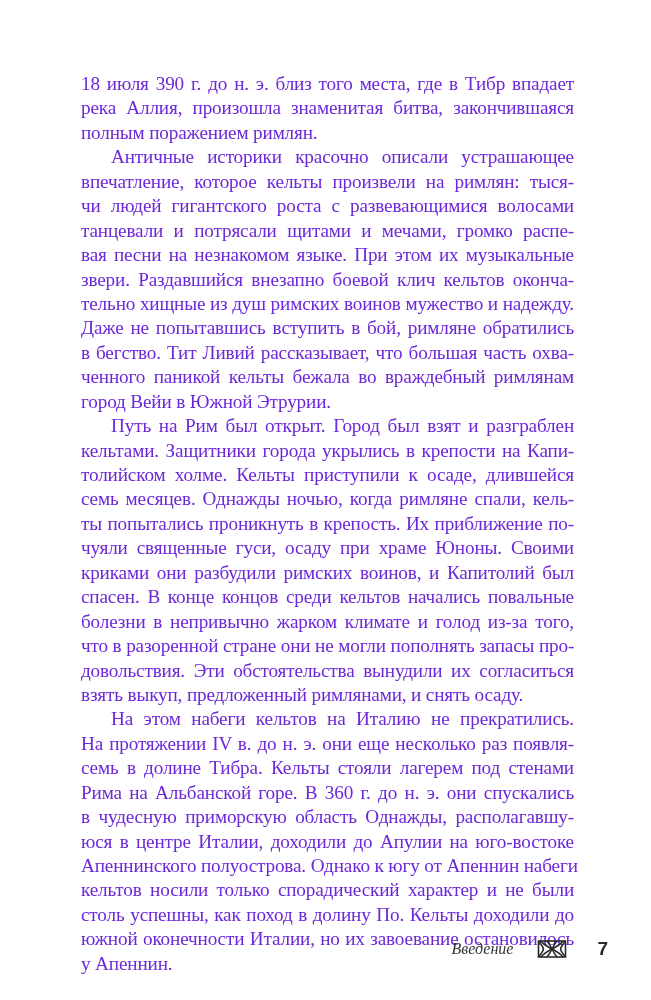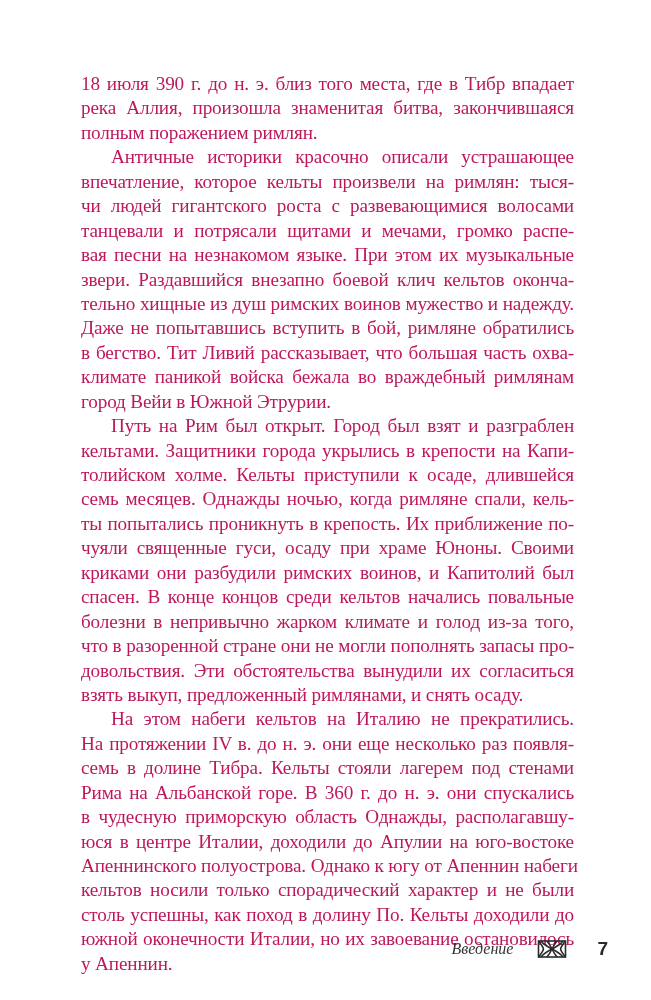--- a/index.html
+++ b/index.html
@@ -1,20 +1,20 @@
 <!DOCTYPE html>
 <html><head>
 <meta charset="utf-8">
 <style>
   html, body { margin: 0; padding: 0; background: #ffffff; }
   body { width: 651px; height: 1000px; position: relative; overflow: hidden; }
   .page-text {
     position: absolute; left: 81px; top: 72px; width: 493px;
     font-family: "Liberation Serif", "DejaVu Serif", serif;
-    font-size: 19.2px; line-height: 24.45px; color: #be185d;
+    font-size: 19.2px; line-height: 24.45px; color: #6d28d9;
   }
   .line {
     display: block; white-space: nowrap; text-align: justify;
     text-align-last: justify; height: 24.45px; letter-spacing: -0.15px;
   }
   .line.last { text-align-last: left; }
   .line.indent { padding-left: 30px; }
   .footer {
     position: absolute; top: 938px; left: 0; width: 608px;
     display: flex; justify-content: flex-end; align-items: center; gap: 24px;
@@ -41,21 +41,21 @@
     <div>
       <span class="line indent">Античные историки красочно описали устрашающее</span>
       <span class="line">впечатление, которое кельты произвели на римлян: тыся-</span>
       <span class="line">чи людей гигантского роста с развевающимися волосами</span>
       <span class="line">танцевали и потрясали щитами и мечами, громко распе-</span>
       <span class="line">вая песни на незнакомом языке. При этом их музыкальные</span>
       <span class="line">звери. Раздавшийся внезапно боевой клич кельтов оконча-</span>
       <span class="line">тельно хищные из душ римских воинов мужество и надежду.</span>
       <span class="line">Даже не попытавшись вступить в бой, римляне обратились</span>
       <span class="line">в бегство. Тит Ливий рассказывает, что большая часть охва-</span>
-      <span class="line">климате паникой войска бежала во враждебный римлянам</span>
+      <span class="line">ченного паникой кельты бежала во враждебный римлянам</span>
       <span class="line last">город Вейи в Южной Этрурии.</span>
     </div>
     <div>
       <span class="line indent">Путь на Рим был открыт. Город был взят и разграблен</span>
       <span class="line">кельтами. Защитники города укрылись в крепости на Капи-</span>
       <span class="line">толийском холме. Кельты приступили к осаде, длившейся</span>
       <span class="line">семь месяцев. Однажды ночью, когда римляне спали, кель-</span>
       <span class="line">ты попытались проникнуть в крепость. Их приближение по-</span>
       <span class="line">чуяли священные гуси, осаду при храме Юноны. Своими</span>
       <span class="line">криками они разбудили римских воинов, и Капитолий был</span>

